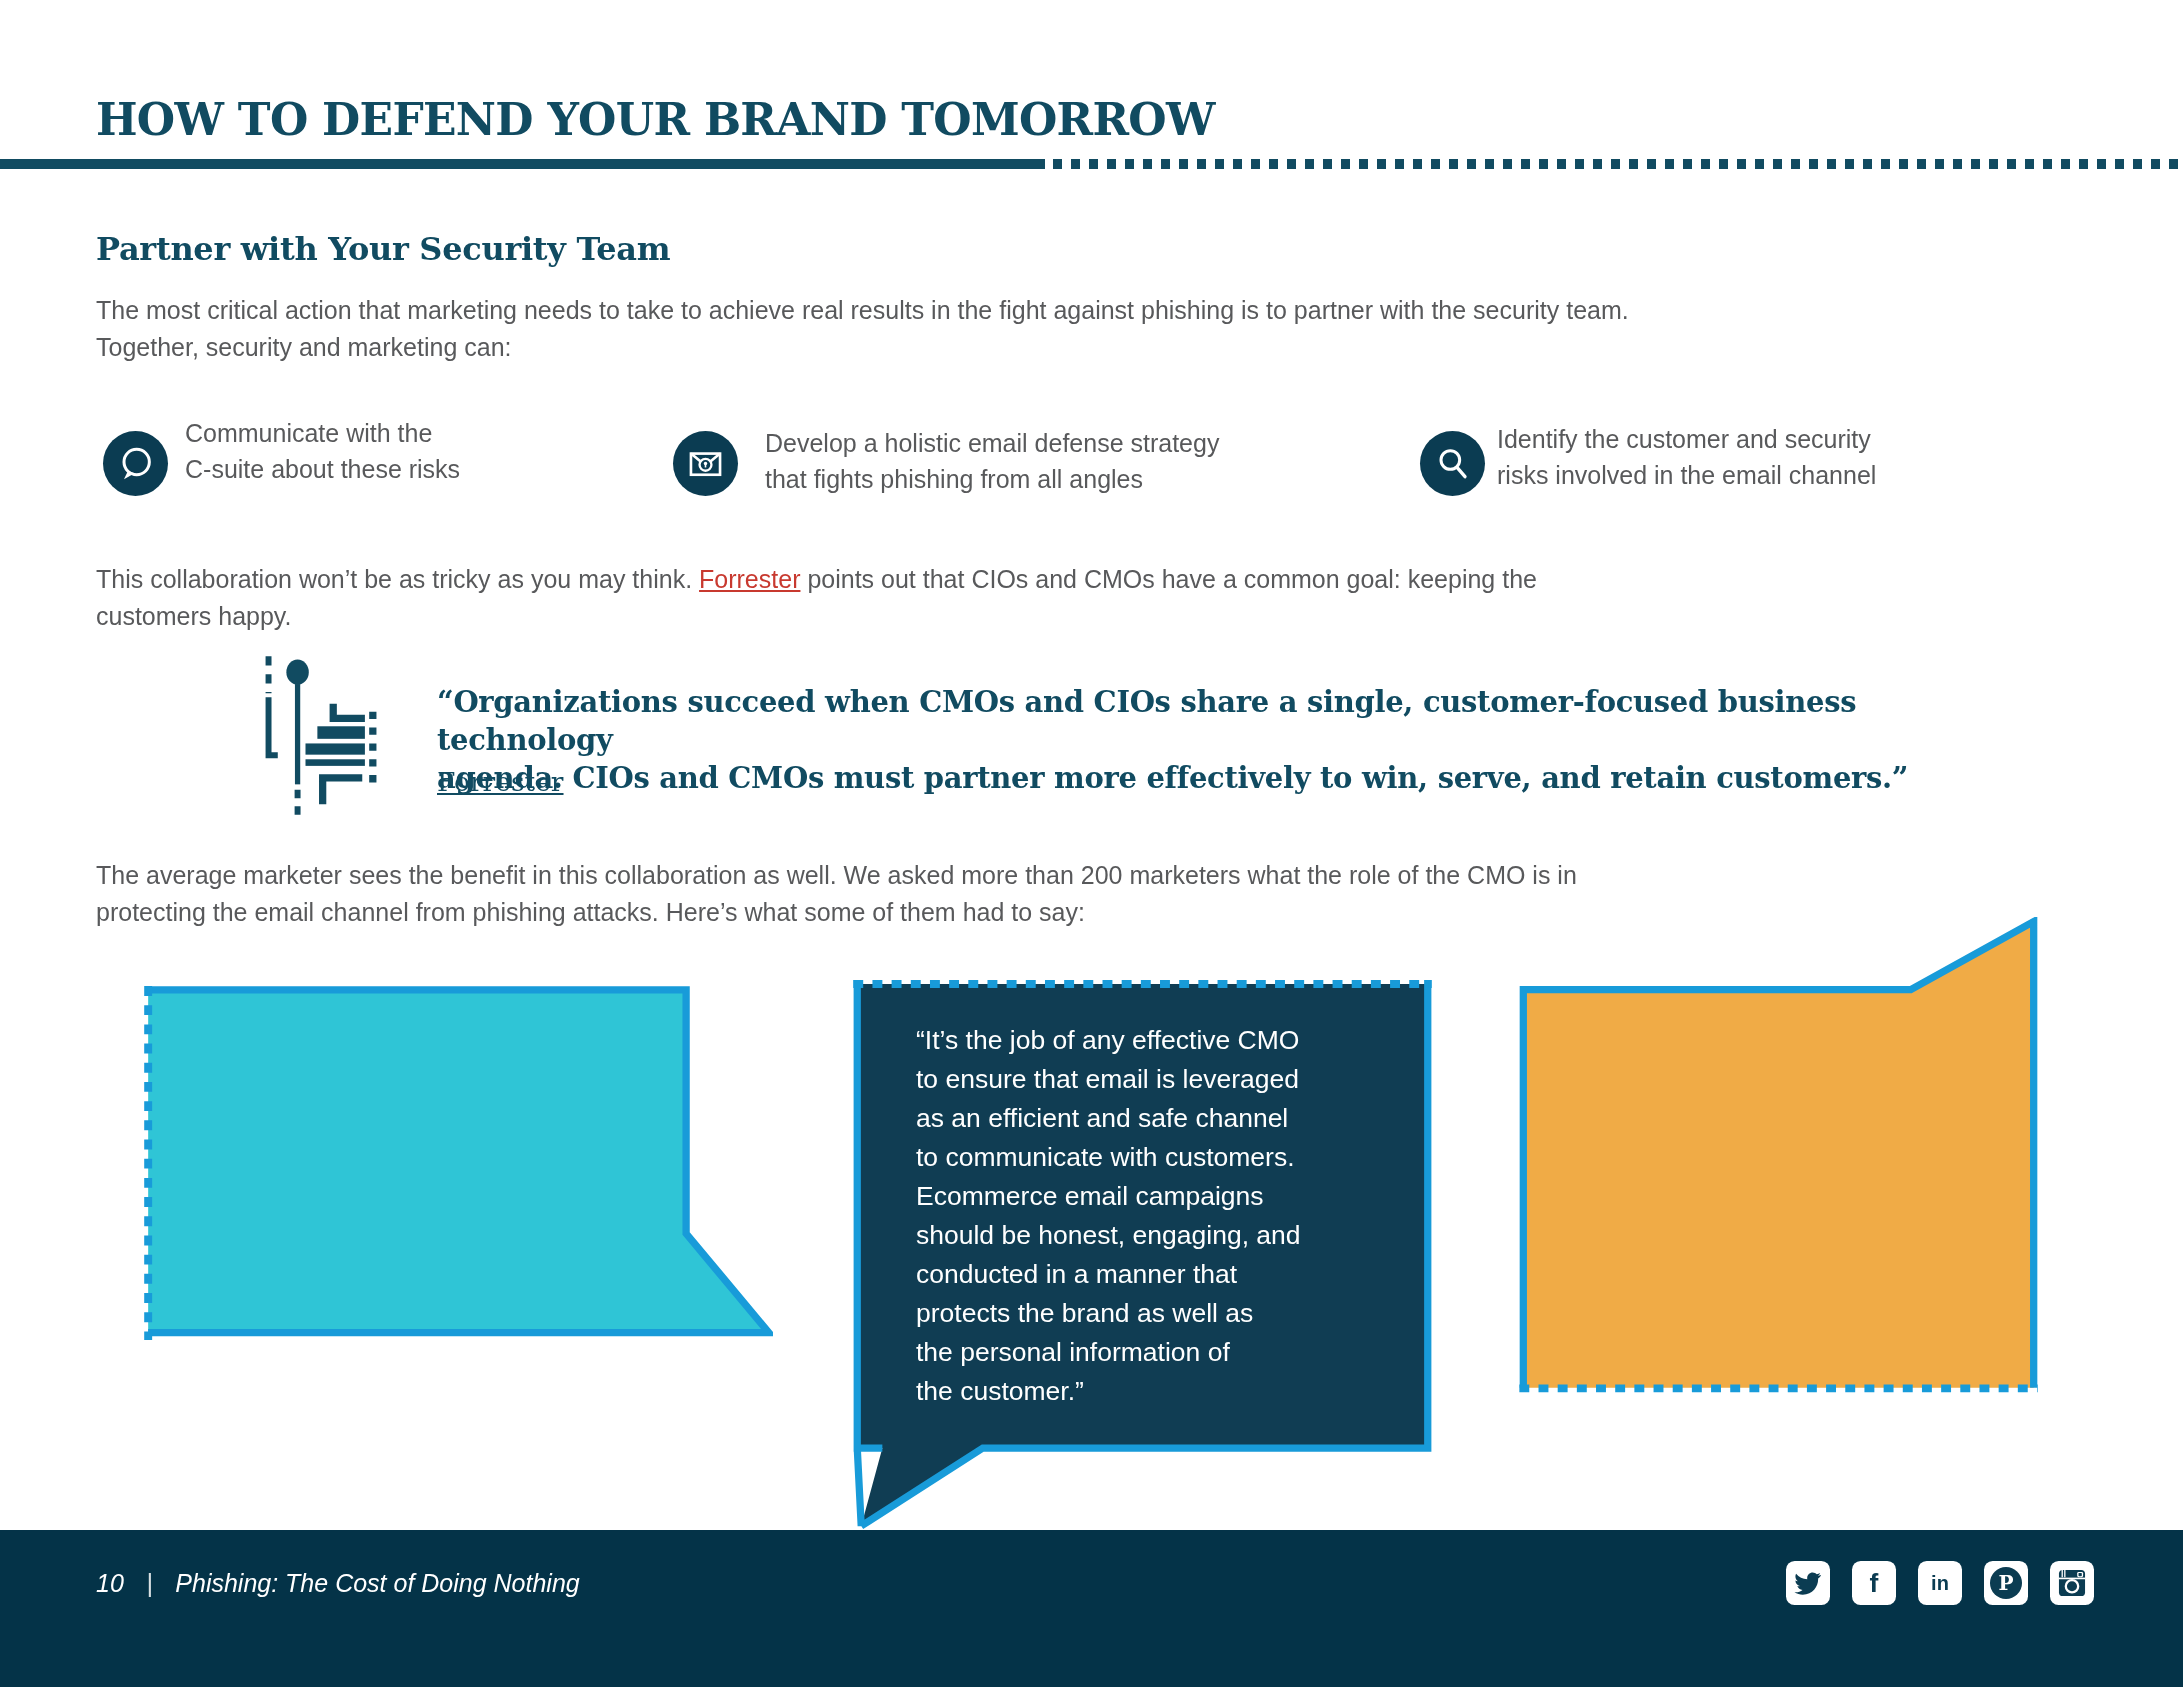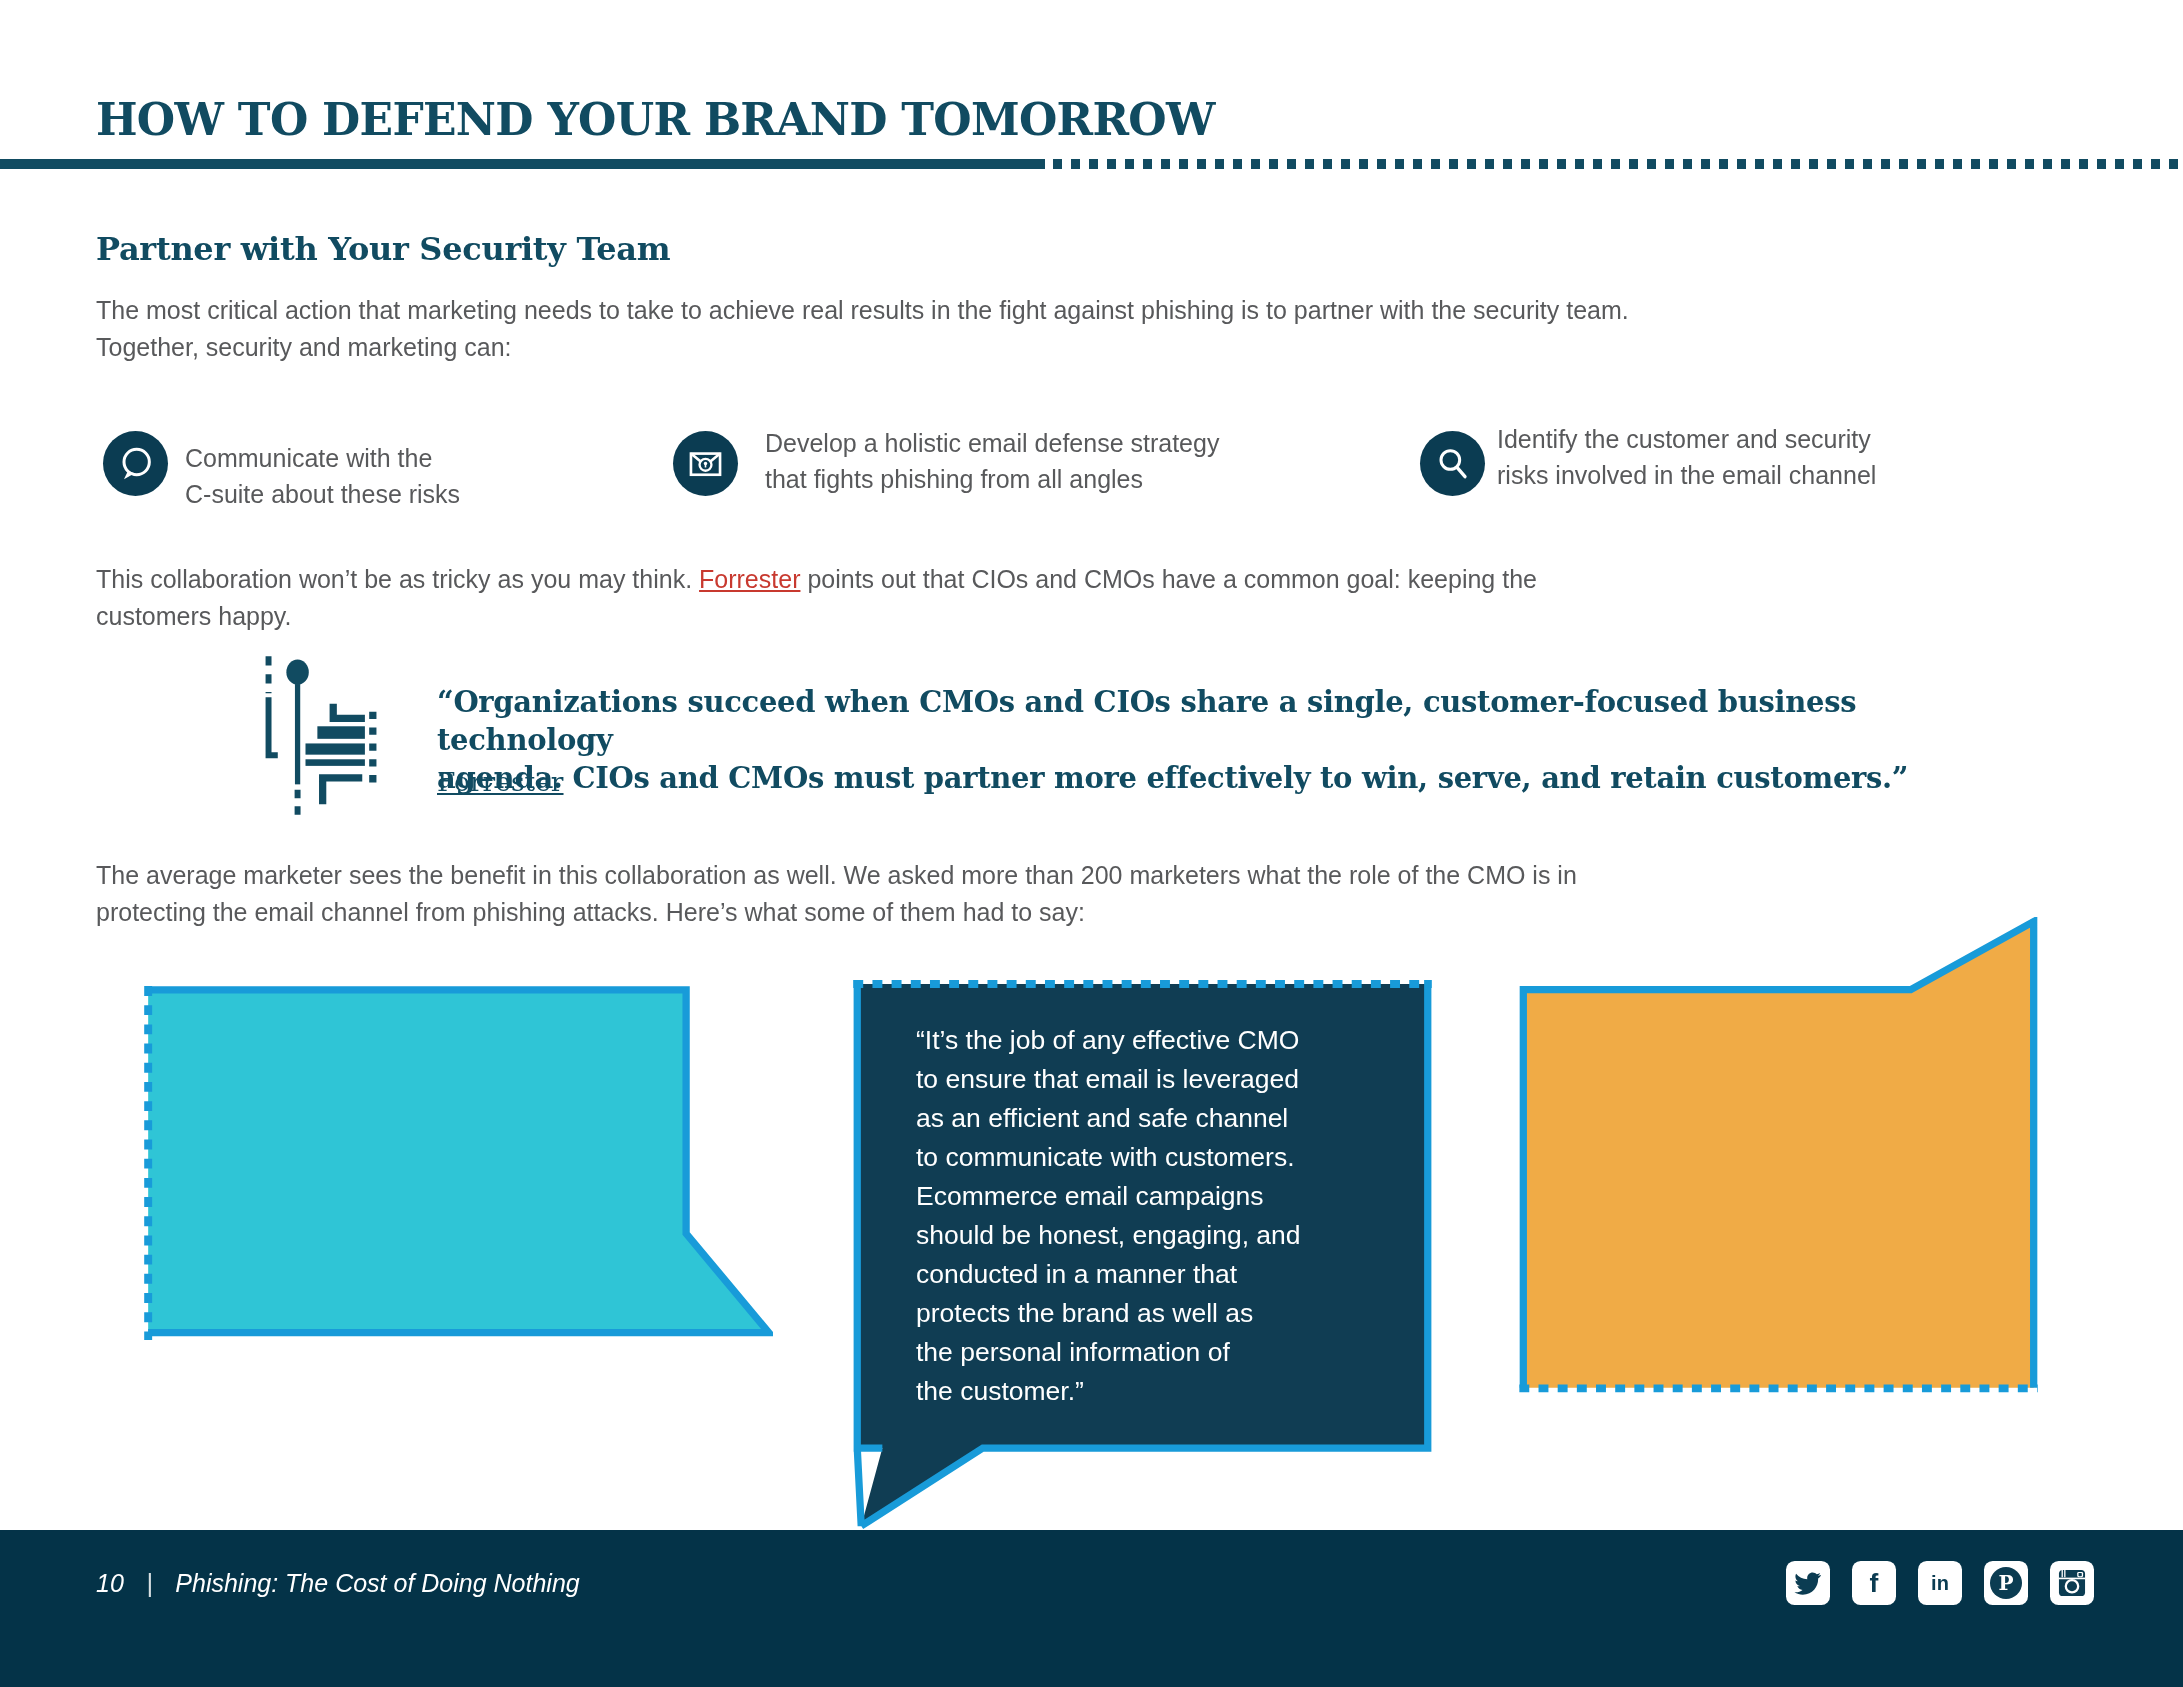--- a/index.html
+++ b/index.html
@@ -35,21 +35,21 @@
 
   
   .action-circle{
     width:65px;height:65px;border-radius:50%;background:#0b3c52;
     display:flex;align-items:center;justify-content:center;
   }
   .circle1{left:103px;top:431px;}
   .circle2{left:673px;top:431px;}
   .circle3{left:1420px;top:431px;}
   .action-label{color:#58595b;font-size:25px;line-height:36px;white-space:pre-line;}
-  .label1{left:185px;top:440px;}
+  .label1{left:185px;top:415px;}
   .label2{left:765px;top:425px;}
   .label3{left:1497px;top:421px;}
 
   
   .circuit{left:259px;top:655px;}
   .quote-text{
     left:437px;top:683px;width:1601px;
     font-family:"DejaVu Serif",serif;font-weight:700;
     font-size:29px;line-height:38px;color:#114b61;white-space:pre-line;letter-spacing:-0.3px;
   }

